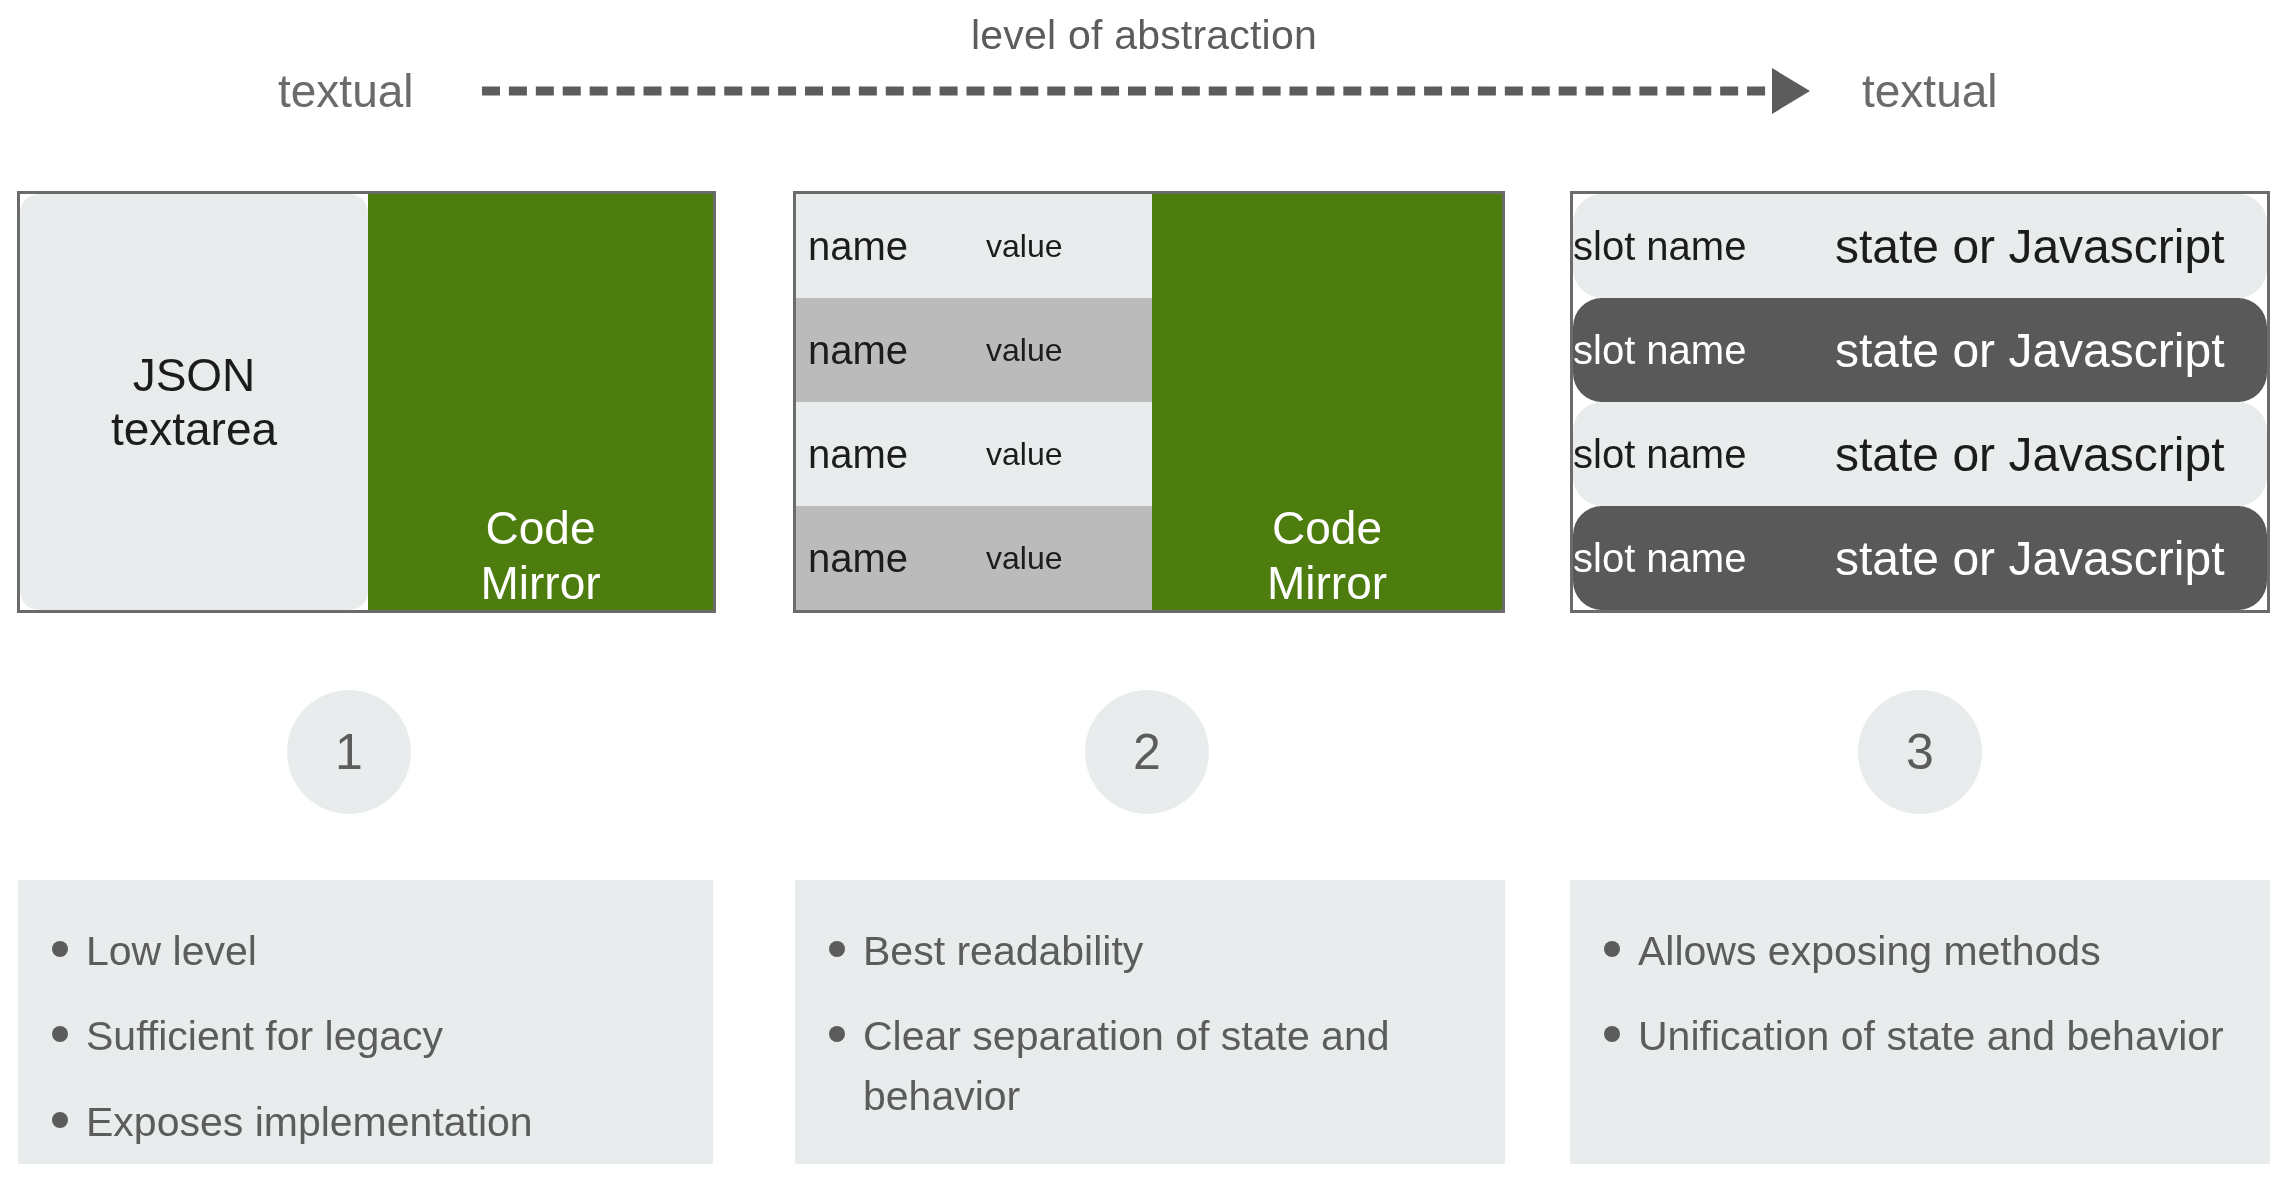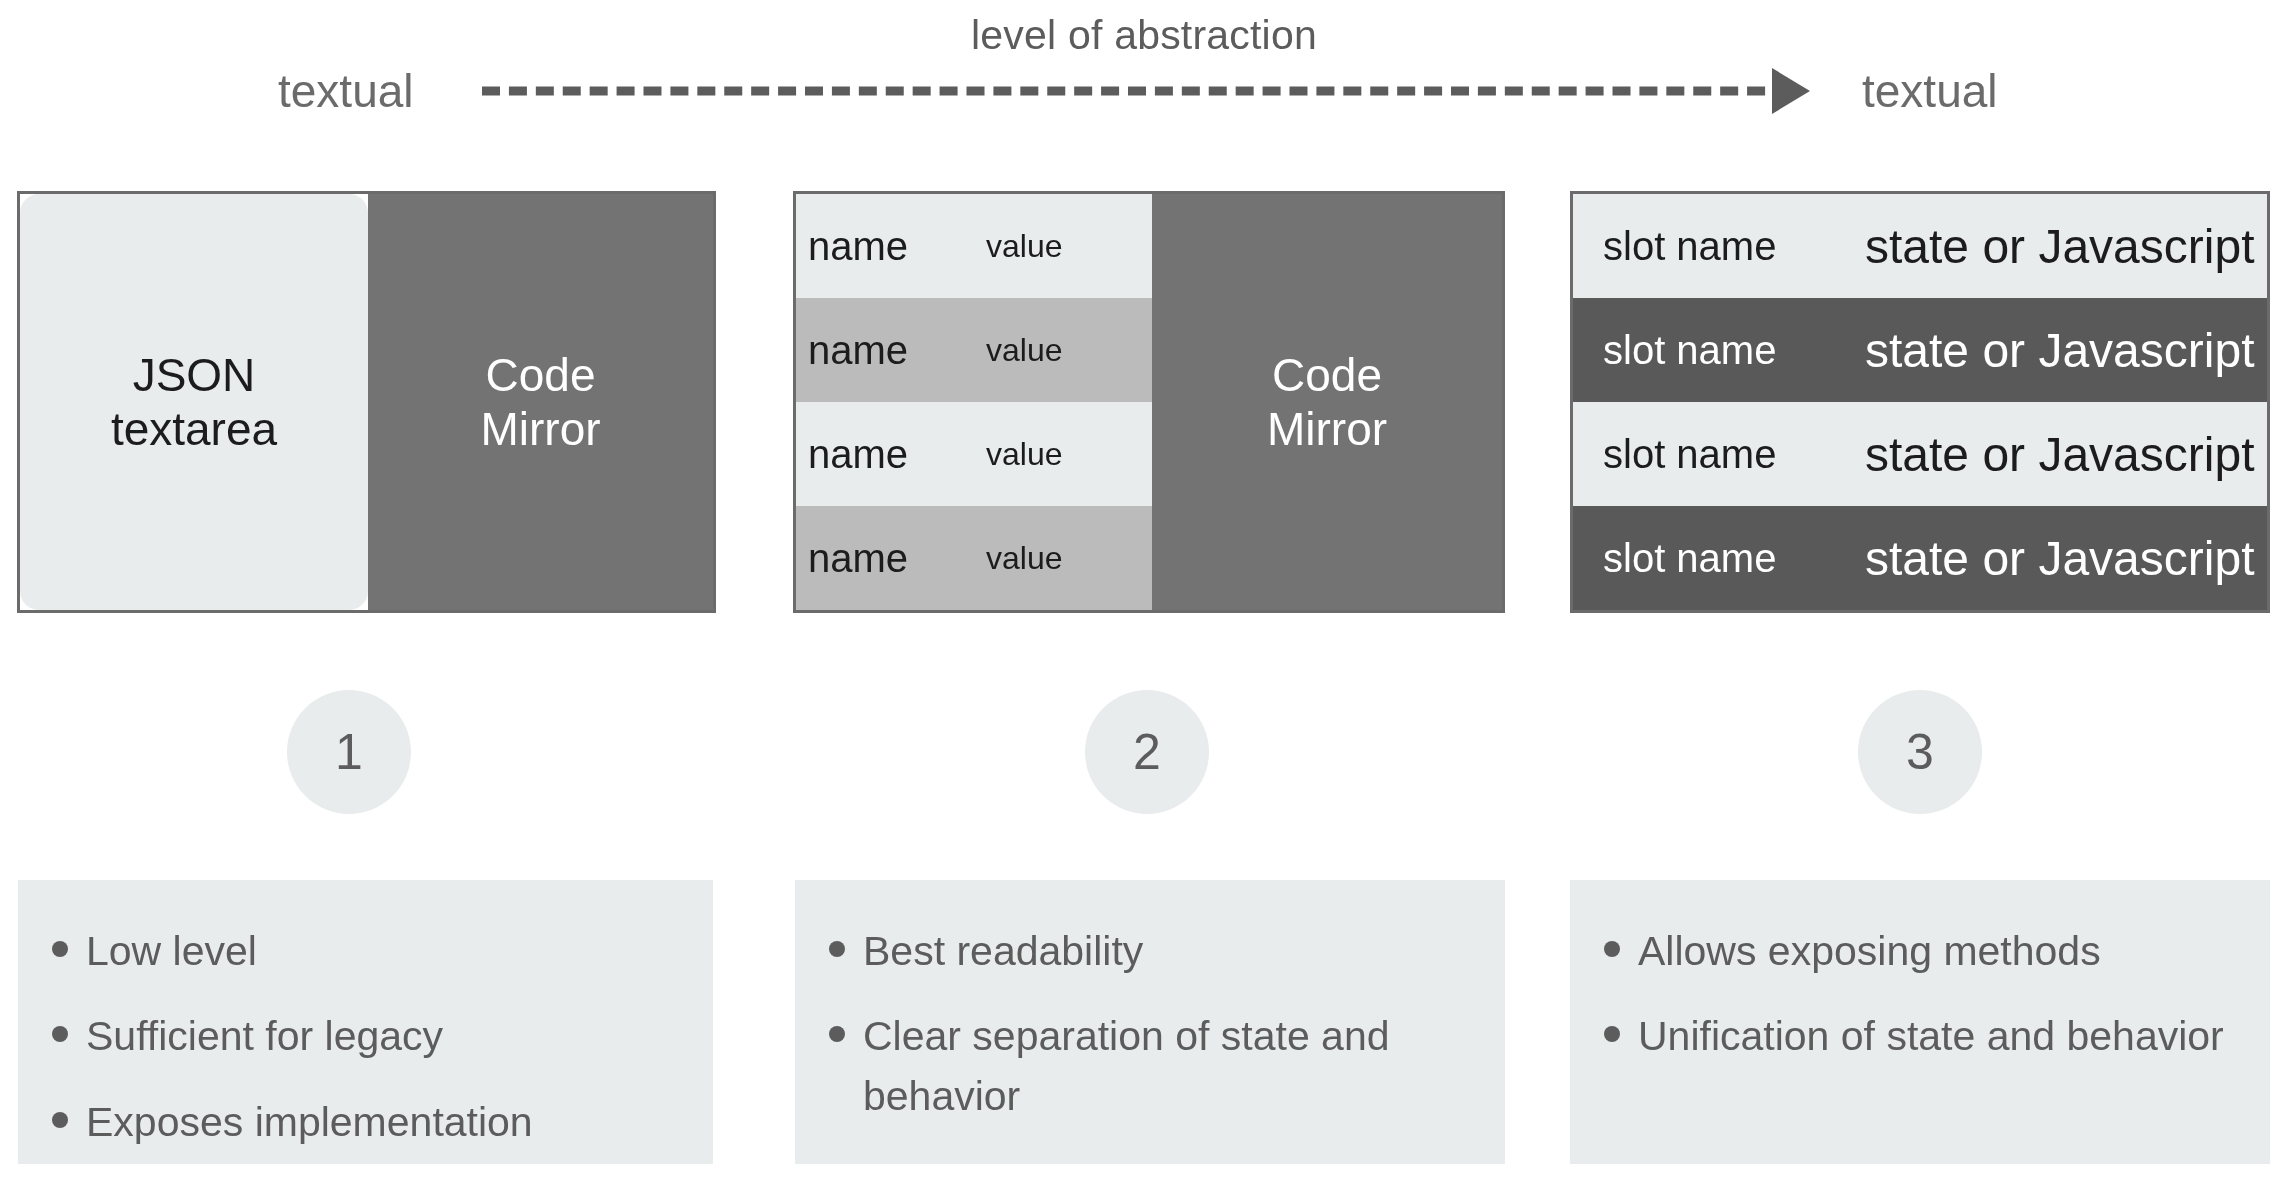--- a/index.html
+++ b/index.html
@@ -85,23 +85,23 @@
   .panel.p3 { left: 1570px; width: 700px; }
 
   .pane-light {
     background: #e8ecec;
     display: flex;
     align-items: center;
     justify-content: center;
     border-radius: 19px;
   }
   .pane-dark {
-    background: #737373;
-    display: flex;
-    align-items: center;
+    background: #4d7c0f;
+    display: flex;
+    align-items: flex-end;
     justify-content: center;
   }
 
   .pane-label {
     font-size: 46px;
     line-height: 1.18;
     text-align: center;
     white-space: pre-line;
   }
   .pane-label.on-light { color: #1c1c1c; }
@@ -143,21 +143,21 @@
   .slot-table {
     width: 100%;
     height: 100%;
     display: flex;
     flex-direction: column;
   }
   .slot-row {
     flex: 1;
     display: flex;
     align-items: center;
-    padding-left: 30px;
+    border-radius: 29px;
   }
   .slot-row.light { background: #e8ecec; }
   .slot-row.dark  { background: #595959; }
   .slot-name {
     width: 262px;
     font-size: 40px;
     white-space: nowrap;
   }
   .slot-value {
     font-size: 48px;

